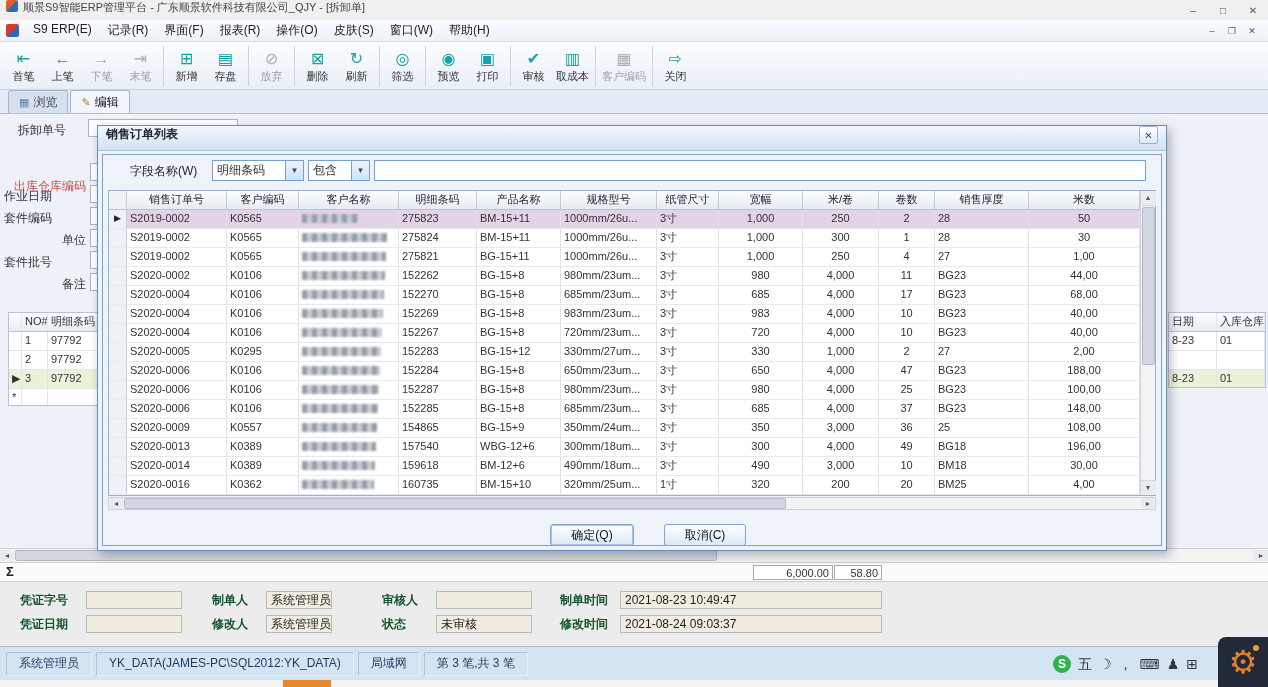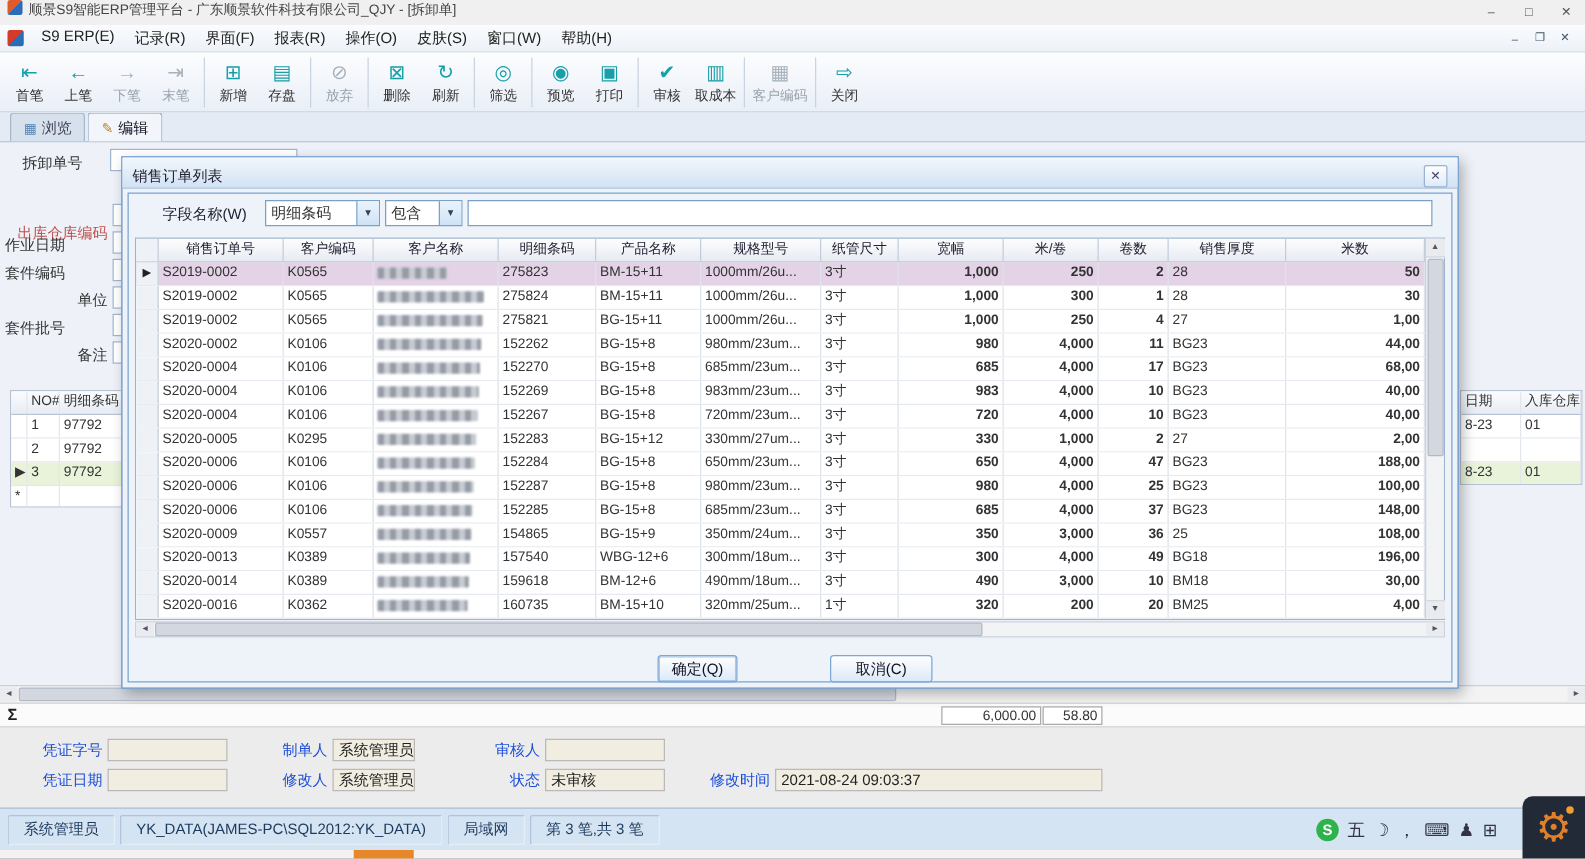--- a/index.html
+++ b/index.html
@@ -43,41 +43,41 @@
   .fld-input{position:absolute;height:18px;background:#fff;border:1px solid #9fb6cf;box-sizing:border-box;}
   .mini-table{position:absolute;background:#fff;border:1px solid #b7c3d2;font-size:11px;overflow:hidden;}
   .mt-row{display:flex;height:18px;line-height:17px;border-bottom:1px solid #e2e7ee;background:#fff;}
   .mt-row.hdr{background:linear-gradient(#fbfcfe,#e7ecf3);border-bottom:1px solid #b7c3d2;color:#333;}
   .mt-row.sel{background:#e9f3da;}
   .mt-cell{padding:0 3px;overflow:hidden;white-space:nowrap;border-right:1px solid #e2e7ee;box-sizing:border-box;flex:none;}
   .mt-cell.grow{flex:1;}
 
   
   .modal{position:absolute;left:97px;top:125px;width:1070px;height:426px;background:#eef3fa;border:1px solid #5f8fc4;box-shadow:3px 4px 10px rgba(0,0,0,.28);z-index:10;box-sizing:border-box;}
-  .modal-title{height:24px;background:linear-gradient(#f2f7fd,#d2e2f3);border-bottom:1px solid #aac2dd;display:flex;align-items:flex-end;padding:0 8px;font-size:12px;color:#223;}
+  .modal-title{height:24px;background:linear-gradient(#f2f7fd,#d2e2f3);border-bottom:1px solid #aac2dd;display:flex;align-items:flex-start;padding:0 8px;font-size:12px;color:#223;font-weight:bold;}
   .modal-close{margin-left:auto;width:17px;height:16px;display:flex;align-items:center;justify-content:center;font-size:10px;color:#446;border:1px solid #9ab3d0;border-radius:2px;background:linear-gradient(#fdfefe,#dfeafa);}
   .modal-frame{position:absolute;left:4px;top:28px;right:4px;bottom:4px;border:1px solid #7ba3d2;pointer-events:none;}
   .filter-row{position:absolute;left:10px;top:34px;right:12px;height:22px;}
   .flt-label{position:absolute;left:22px;top:3px;font-size:12px;color:#223;}
   .combo{position:absolute;top:0;height:21px;background:#fff;border:1px solid #7aa0c8;display:flex;box-sizing:border-box;}
   .combo-text{flex:1;padding:0 4px;line-height:19px;font-size:12px;overflow:hidden;white-space:nowrap;}
   .combo-arrow{width:17px;background:linear-gradient(#eaf3fc,#cfe3f7);border-left:1px solid #7aa0c8;text-align:center;font-size:9px;line-height:19px;color:#345;}
   .flt-input{position:absolute;left:266px;top:0;width:772px;height:21px;background:#fff;border:1px solid #7aa0c8;box-sizing:border-box;}
 
   
   .grid{position:absolute;left:10px;top:64px;width:1048px;height:306px;background:#fff;border:1px solid #9db3cc;display:flex;box-sizing:border-box;}
   .grid-main{flex:1;overflow:hidden;}
   .grid-hdr,.grid-row{display:grid;grid-template-columns:18px 100px 72px 100px 78px 84px 96px 62px 84px 76px 56px 94px 1fr;height:18px;line-height:17px;font-size:11px;}
   .grid-hdr{background:linear-gradient(#fdfdfe,#e6ebf2);border-bottom:1px solid #b6c2d2;color:#223;}
   .gcell{padding:0 3px;border-right:1px solid #dde3ea;overflow:hidden;white-space:nowrap;box-sizing:border-box;}
   .grid-hdr .gcell{text-align:center;border-right:1px solid #c3cdda;}
   .gcell.ind{background:#eef1f5;border-right:1px solid #c3cdda;padding:0 1px;text-align:center;font-size:9px;color:#222;}
   .grid-row{border-bottom:1px solid #e6eaf0;background:#fff;}
   .grid-row.sel{background:#e4d3e6;}
-  .gcell.num{text-align:right;font-weight:bold;}
+  .gcell.num{text-align:center;}
   .redact{display:inline-block;height:9px;margin-top:4px;border-radius:1px;background:repeating-linear-gradient(90deg,#969ca6 0 5px,#c7cbd1 5px 10px);filter:blur(1px);}
   .vscroll{width:15px;background:#f2f3f5;border-left:1px solid #c9d2de;display:flex;flex-direction:column;align-items:center;box-sizing:border-box;}
   .vs-arrow{width:15px;height:14px;font-size:7px;line-height:14px;text-align:center;color:#556;background:#e9ebef;border-bottom:1px solid #d4d8df;}
   .vs-arrow.bottom{margin-top:auto;border-top:1px solid #d4d8df;border-bottom:none;}
   .vs-thumb{width:13px;height:158px;background:#d3d8e0;border:1px solid #b3bac6;border-radius:2px;margin-top:1px;box-sizing:border-box;}
   .hscroll{position:absolute;height:13px;background:#f2f3f5;border:1px solid #c9d2de;box-sizing:border-box;display:flex;align-items:center;}
   .hs-arrow{width:14px;height:11px;font-size:7px;line-height:11px;text-align:center;color:#556;background:#e9ebef;}
   .hs-thumb{height:9px;background:#d3d8e0;border:1px solid #b3bac6;border-radius:2px;margin:0 1px;}
   .modal-hscroll{left:10px;top:371px;width:1048px;}
   .dlg-btn{position:absolute;top:398px;height:22px;background:linear-gradient(#fefefe,#dce9f8);border:1px solid #7ba7d7;border-radius:3px;font-size:12px;color:#112;font-family:inherit;}
@@ -86,21 +86,21 @@
   
   .main-hscroll{position:absolute;left:0;top:548px;width:100%;height:14px;background:#f3f3f3;border-top:1px solid #d0d0d0;display:flex;align-items:center;box-sizing:border-box;}
   .main-hscroll .hs-thumb{width:700px;}
   .sum-row{position:absolute;left:0;top:562px;width:100%;height:20px;background:#fbfbfb;border-top:1px solid #cfcfcf;border-bottom:1px solid #cfcfcf;box-sizing:border-box;}
   .sigma{position:absolute;left:6px;top:1px;font-size:13px;font-weight:bold;color:#222;}
   .sum-box{position:absolute;top:2px;height:15px;line-height:14px;background:#fff;border:1px solid #aaa;font-size:11px;text-align:right;padding:0 3px;box-sizing:border-box;}
 
   .footer{position:absolute;left:0;top:584px;width:100%;height:62px;background:#ececec;}
   .f-row{position:absolute;left:20px;right:0;height:20px;display:flex;align-items:center;}
   .fg{display:flex;align-items:center;gap:4px;flex:none;}
-  .flabel{text-align:right;color:#1d4ed8;font-size:12px;white-space:nowrap;}
+  .flabel{text-align:left;color:#14532d;font-size:12px;white-space:nowrap;font-weight:bold;}
   .finput{height:18px;background:#f1ede1;border:1px solid #b9b9b9;font-size:12px;line-height:16px;padding:0 4px;box-sizing:border-box;color:#222;overflow:hidden;white-space:nowrap;}
   .fg:nth-child(1) .flabel{width:62px}.fg:nth-child(1) .finput{width:96px;margin-right:30px}
   .fg:nth-child(2) .flabel{width:50px}.fg:nth-child(2) .finput{width:66px;margin-right:50px}
   .fg:nth-child(3) .flabel{width:50px}.fg:nth-child(3) .finput{width:96px;margin-right:28px}
   .fg:nth-child(4) .flabel{width:56px}.fg:nth-child(4) .finput{width:262px;margin-right:40px}
   .fg:nth-child(5) .flabel{width:56px}.fg:nth-child(5) .finput{width:286px}
 
   
   .statusbar{position:absolute;left:0;top:646px;width:100%;height:34px;background:#d5e4f2;border-top:1px solid #a9bfd6;display:flex;align-items:center;padding-left:6px;box-sizing:border-box;}
   .sseg{height:22px;line-height:21px;padding:0 12px;border:1px solid;border-color:#b0c3d8 #e6eff8 #e6eff8 #b0c3d8;border-radius:2px;margin-right:4px;background:#d5e4f2;color:#1c3a5e;font-size:12px;white-space:nowrap;}
@@ -568,21 +568,21 @@
         <div class="vs-arrow bottom">▼</div>
       </div>
     </div>
 
     <div class="hscroll modal-hscroll">
       <div class="hs-arrow">◄</div>
       <div class="hs-thumb" style="width:660px"></div>
       <div class="hs-arrow" style="margin-left:auto">►</div>
     </div>
 
-    <button class="dlg-btn default" style="left:428px;width:64px">确定(Q)</button>
+    <button class="dlg-btn default" style="left:452px;width:84px">确定(Q)</button>
     <button class="dlg-btn" style="left:566px;width:82px">取消(C)</button>
   </div>
 
   <div class="main-hscroll">
     <div class="hs-arrow">◄</div>
     <div class="hs-thumb"></div>
     <div class="hs-arrow" style="margin-left:auto">►</div>
   </div>
 
   <div class="sum-row">
@@ -597,20 +597,24 @@
           <span class="flabel">凭证字号</span>
           <div class="finput"></div>
         </div>
         <div class="fg">
           <span class="flabel">制单人</span>
           <div class="finput">系统管理员</div>
         </div>
         <div class="fg">
           <span class="flabel">审核人</span>
           <div class="finput"></div>
+        </div>
+        <div class="fg">
+          <span class="flabel">制单时间</span>
+          <div class="finput">2021-08-23 10:49:47</div>
         </div>
       </div>
       <div class="f-row" style="top: 30px;">
         <div class="fg">
           <span class="flabel">凭证日期</span>
           <div class="finput"></div>
         </div>
         <div class="fg">
           <span class="flabel">修改人</span>
           <div class="finput">系统管理员</div>

